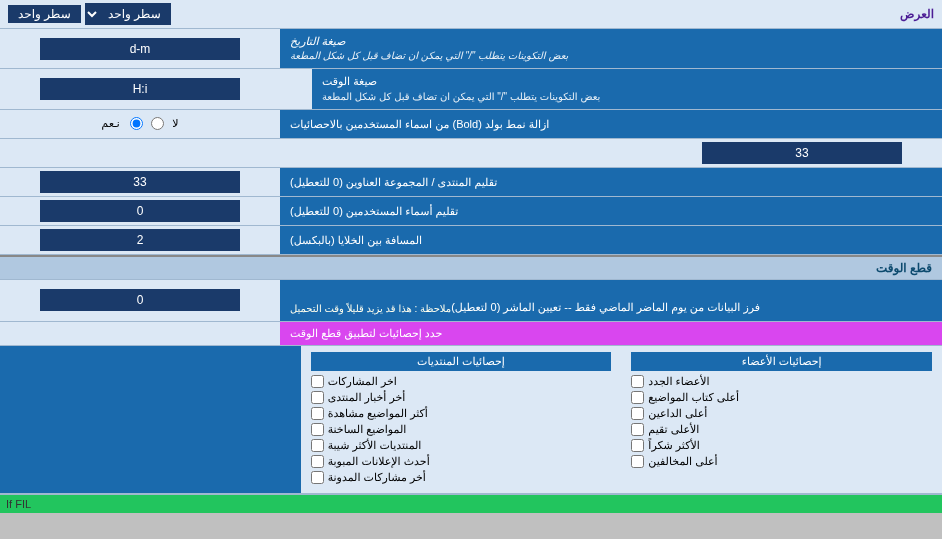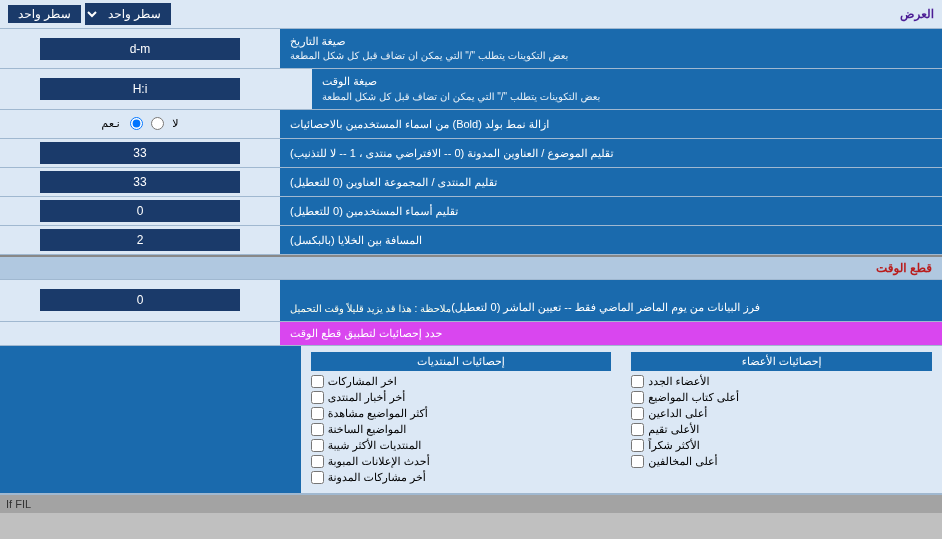--- a/index.html
+++ b/index.html
@@ -80,21 +80,21 @@
       color: #000;
       font-family: Liberation Mono, monospace;
     }
     .section-header {
       background: #b0c8e0;
       border-bottom: 1px solid #a0b8d0;
       border-top: 2px solid #888;
       padding: 4px 10px;
       font-weight: bold;
       font-size: 12px;
-      color: #b91c1c;
+      color: #0c4a6e;
       text-align: right;
     }
     .checkbox-section {
       display: flex;
       background: #dce8f5;
       border-bottom: 1px solid #a0b8d0;
     }
     .checkbox-group {
       flex: 1;
       padding: 6px 10px;
@@ -146,21 +146,21 @@
       <select class="header-select">
         <option>سطر واحد</option>
         <option>سطران</option>
         <option>ثلاثة أسطر</option>
       </select>
       <span style="background:#1a3a6a;color:#fff;padding:2px 10px;font-size:12px;">سطر واحد</span>
     </div>
   </div>
 
   <div class="row">
-    <div class="label-cell" style="flex-direction:column;align-items:flex-end;">
+    <div class="label-cell" style="flex-direction:column;align-items:flex-end;font-style:italic;">
       <span>صيغة التاريخ</span>
       <span style="font-size:10px;opacity:0.9;">بعض التكوينات يتطلب "/" التي يمكن ان تضاف قبل كل شكل المطعة</span>
     </div>
     <div class="input-cell">
       <input class="input-box" type="text" value="d-m" style="">
     </div>
   </div>
 
   <div class="row">
     <div class="label-cell" style="flex-direction:column;align-items:flex-end;margin-left:32px;">
@@ -178,23 +178,20 @@
     </div>
     <div class="radio-cell">
       <span class="radio-label">لا</span>
       <input type="radio" name="bold_opt" value="no" style="">
       <input type="radio" name="bold_opt" value="yes" checked="" style="">
       <span class="radio-label">نعم</span>
     </div>
   </div>
 
   <div class="row">
-    <div class="label-cell">
-      <span>تقليم الموضوع / العناوين المدونة (0 -- الافتراضي منتدى ، 1 -- لا للتذنيب)</span>
-    </div>
     <div class="input-cell">
       <input class="input-box" type="text" value="33" style="">
     </div>
   </div>
 
   <div class="row">
     <div class="label-cell">
       <span>تقليم المنتدى / المجموعة العناوين (0 للتعطيل)</span>
     </div>
     <div class="input-cell">
@@ -297,17 +294,17 @@
       </div>
       <div class="checkbox-item">
         <span>أخر مشاركات المدونة</span>
         <input type="checkbox" style="">
       </div>
     </div>
 
     <div style="flex:1;background:#1a6aad;"></div>
   </div>
 
-  <div style="background:#a3a3a3;padding:3px 6px;border-top:1px solid #a0b8d0;font-size:11px;color:#333;text-align:left;">
+  <div style="background:#22c55e;padding:3px 6px;border-top:1px solid #a0b8d0;font-size:11px;color:#333;text-align:left;">
     <span>If FIL</span>
   </div>
 
 </div>
 
 </body></html>

